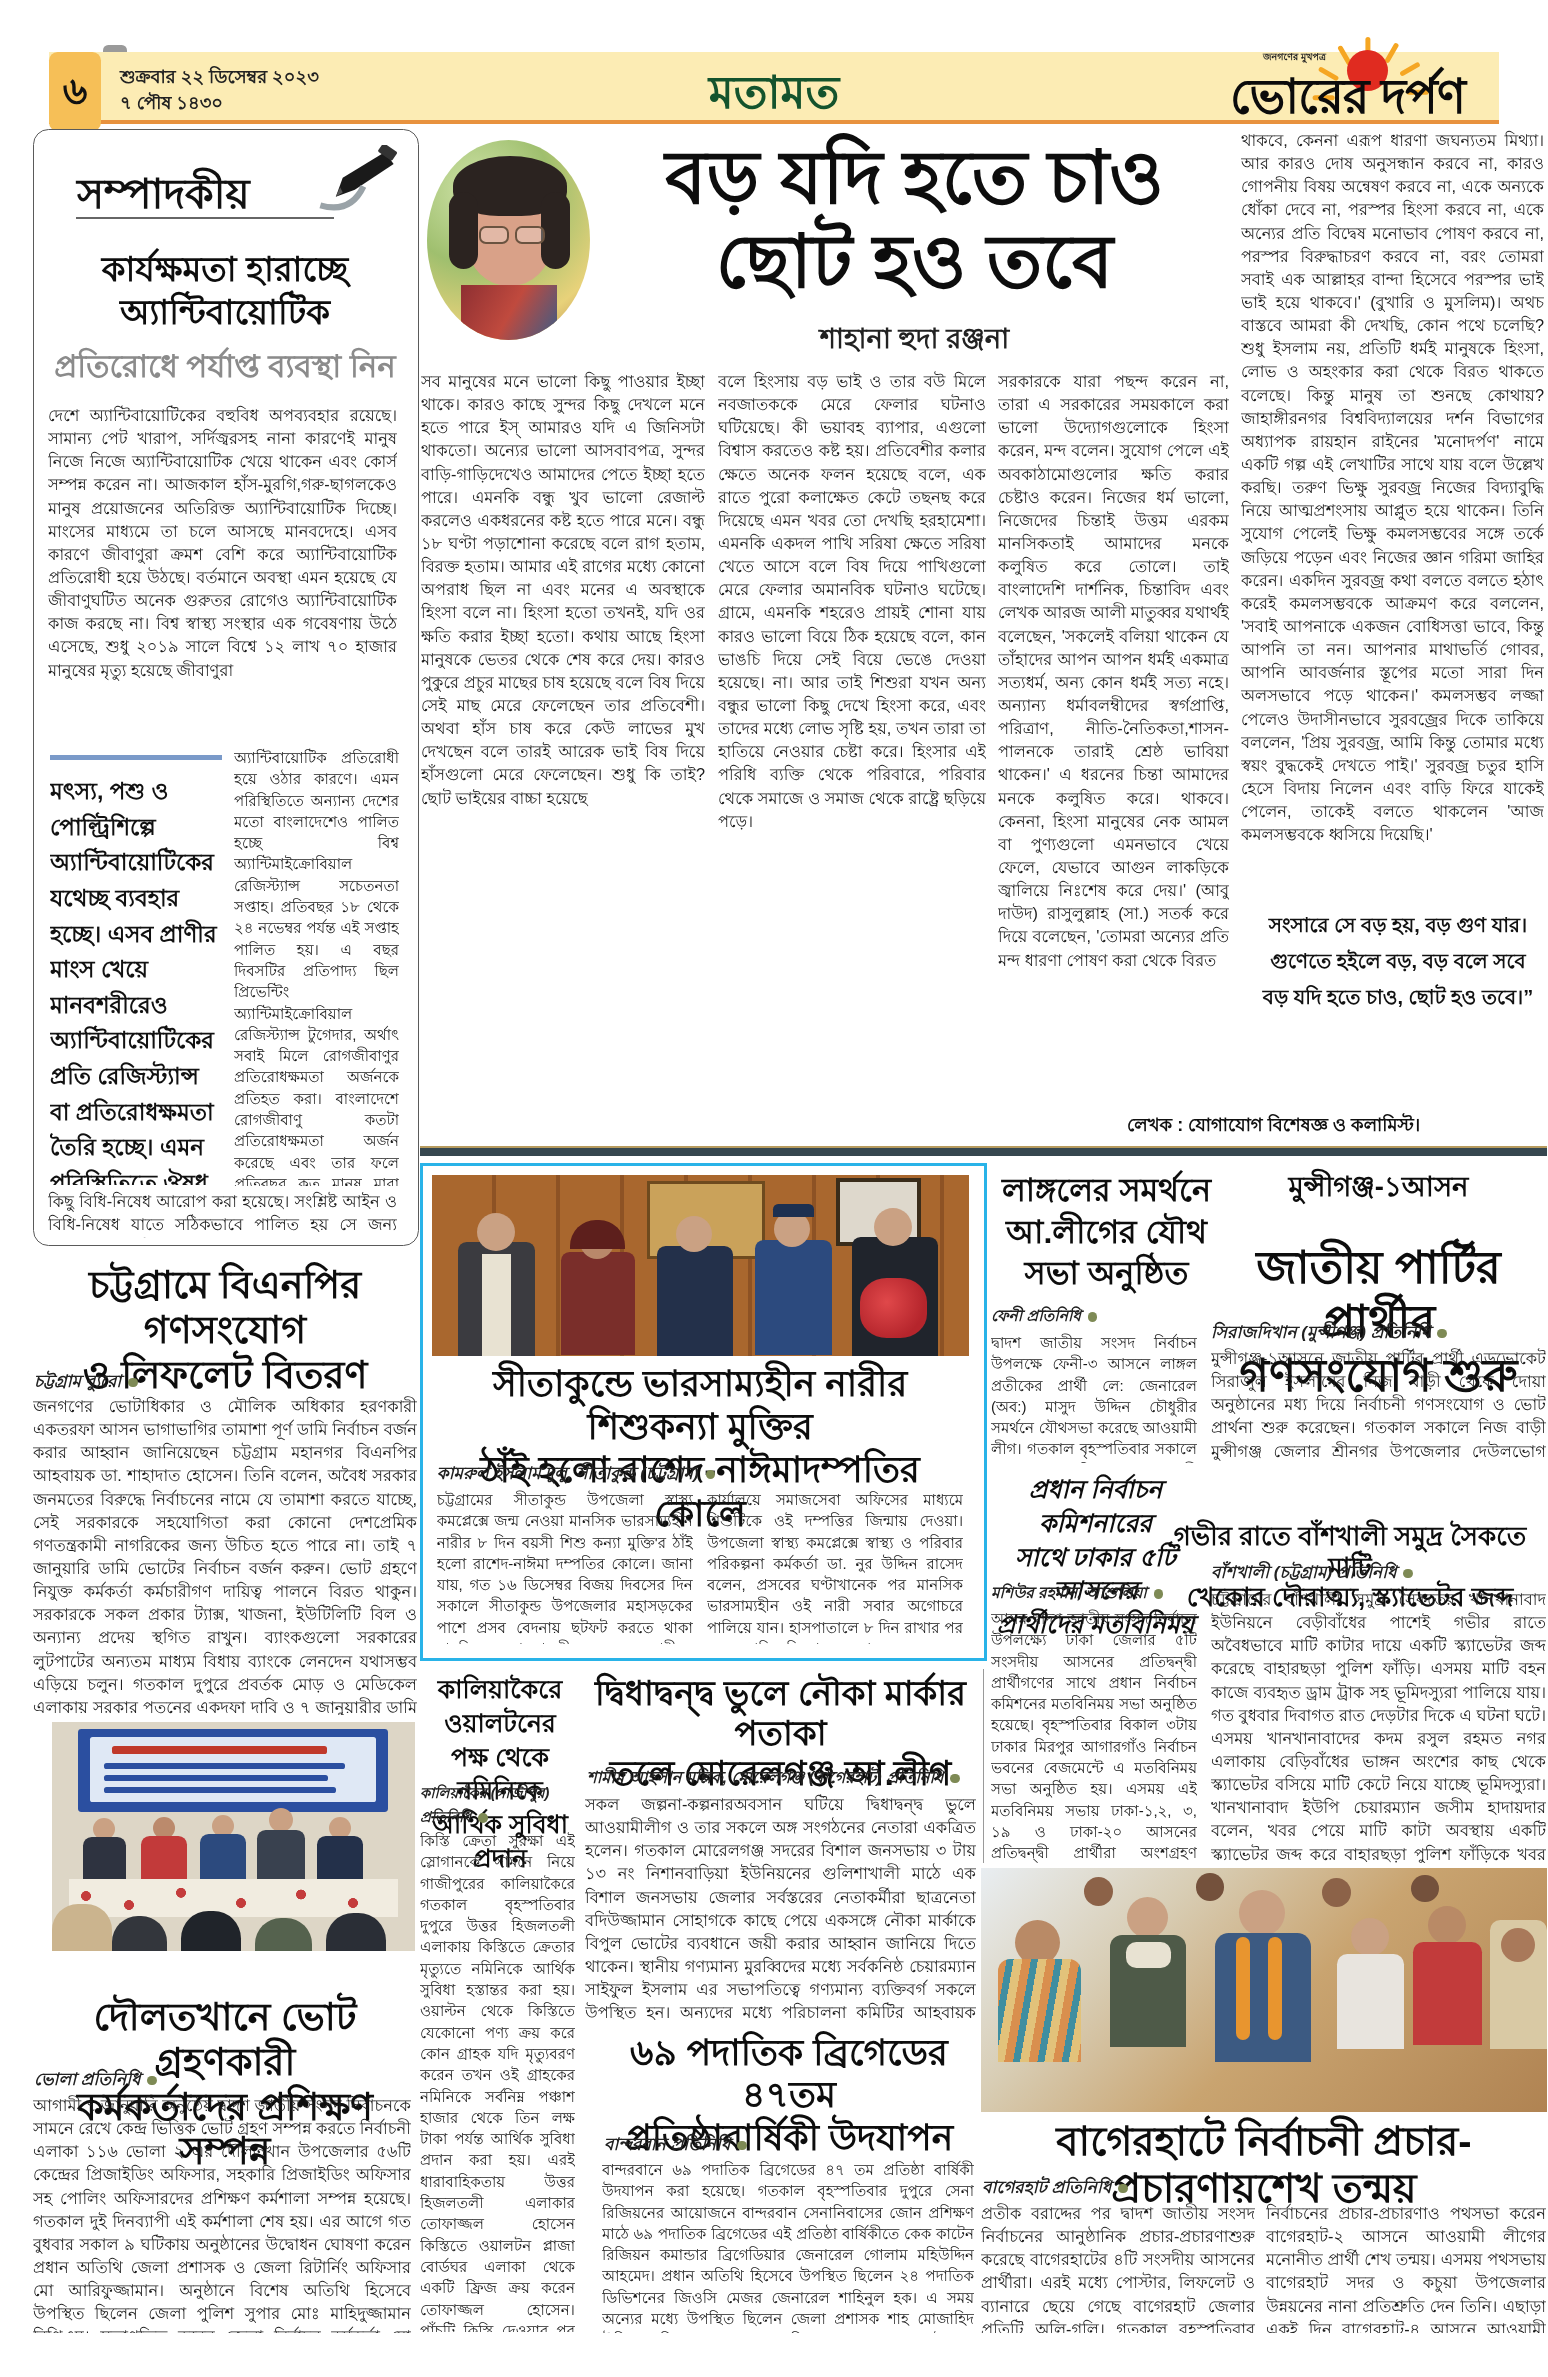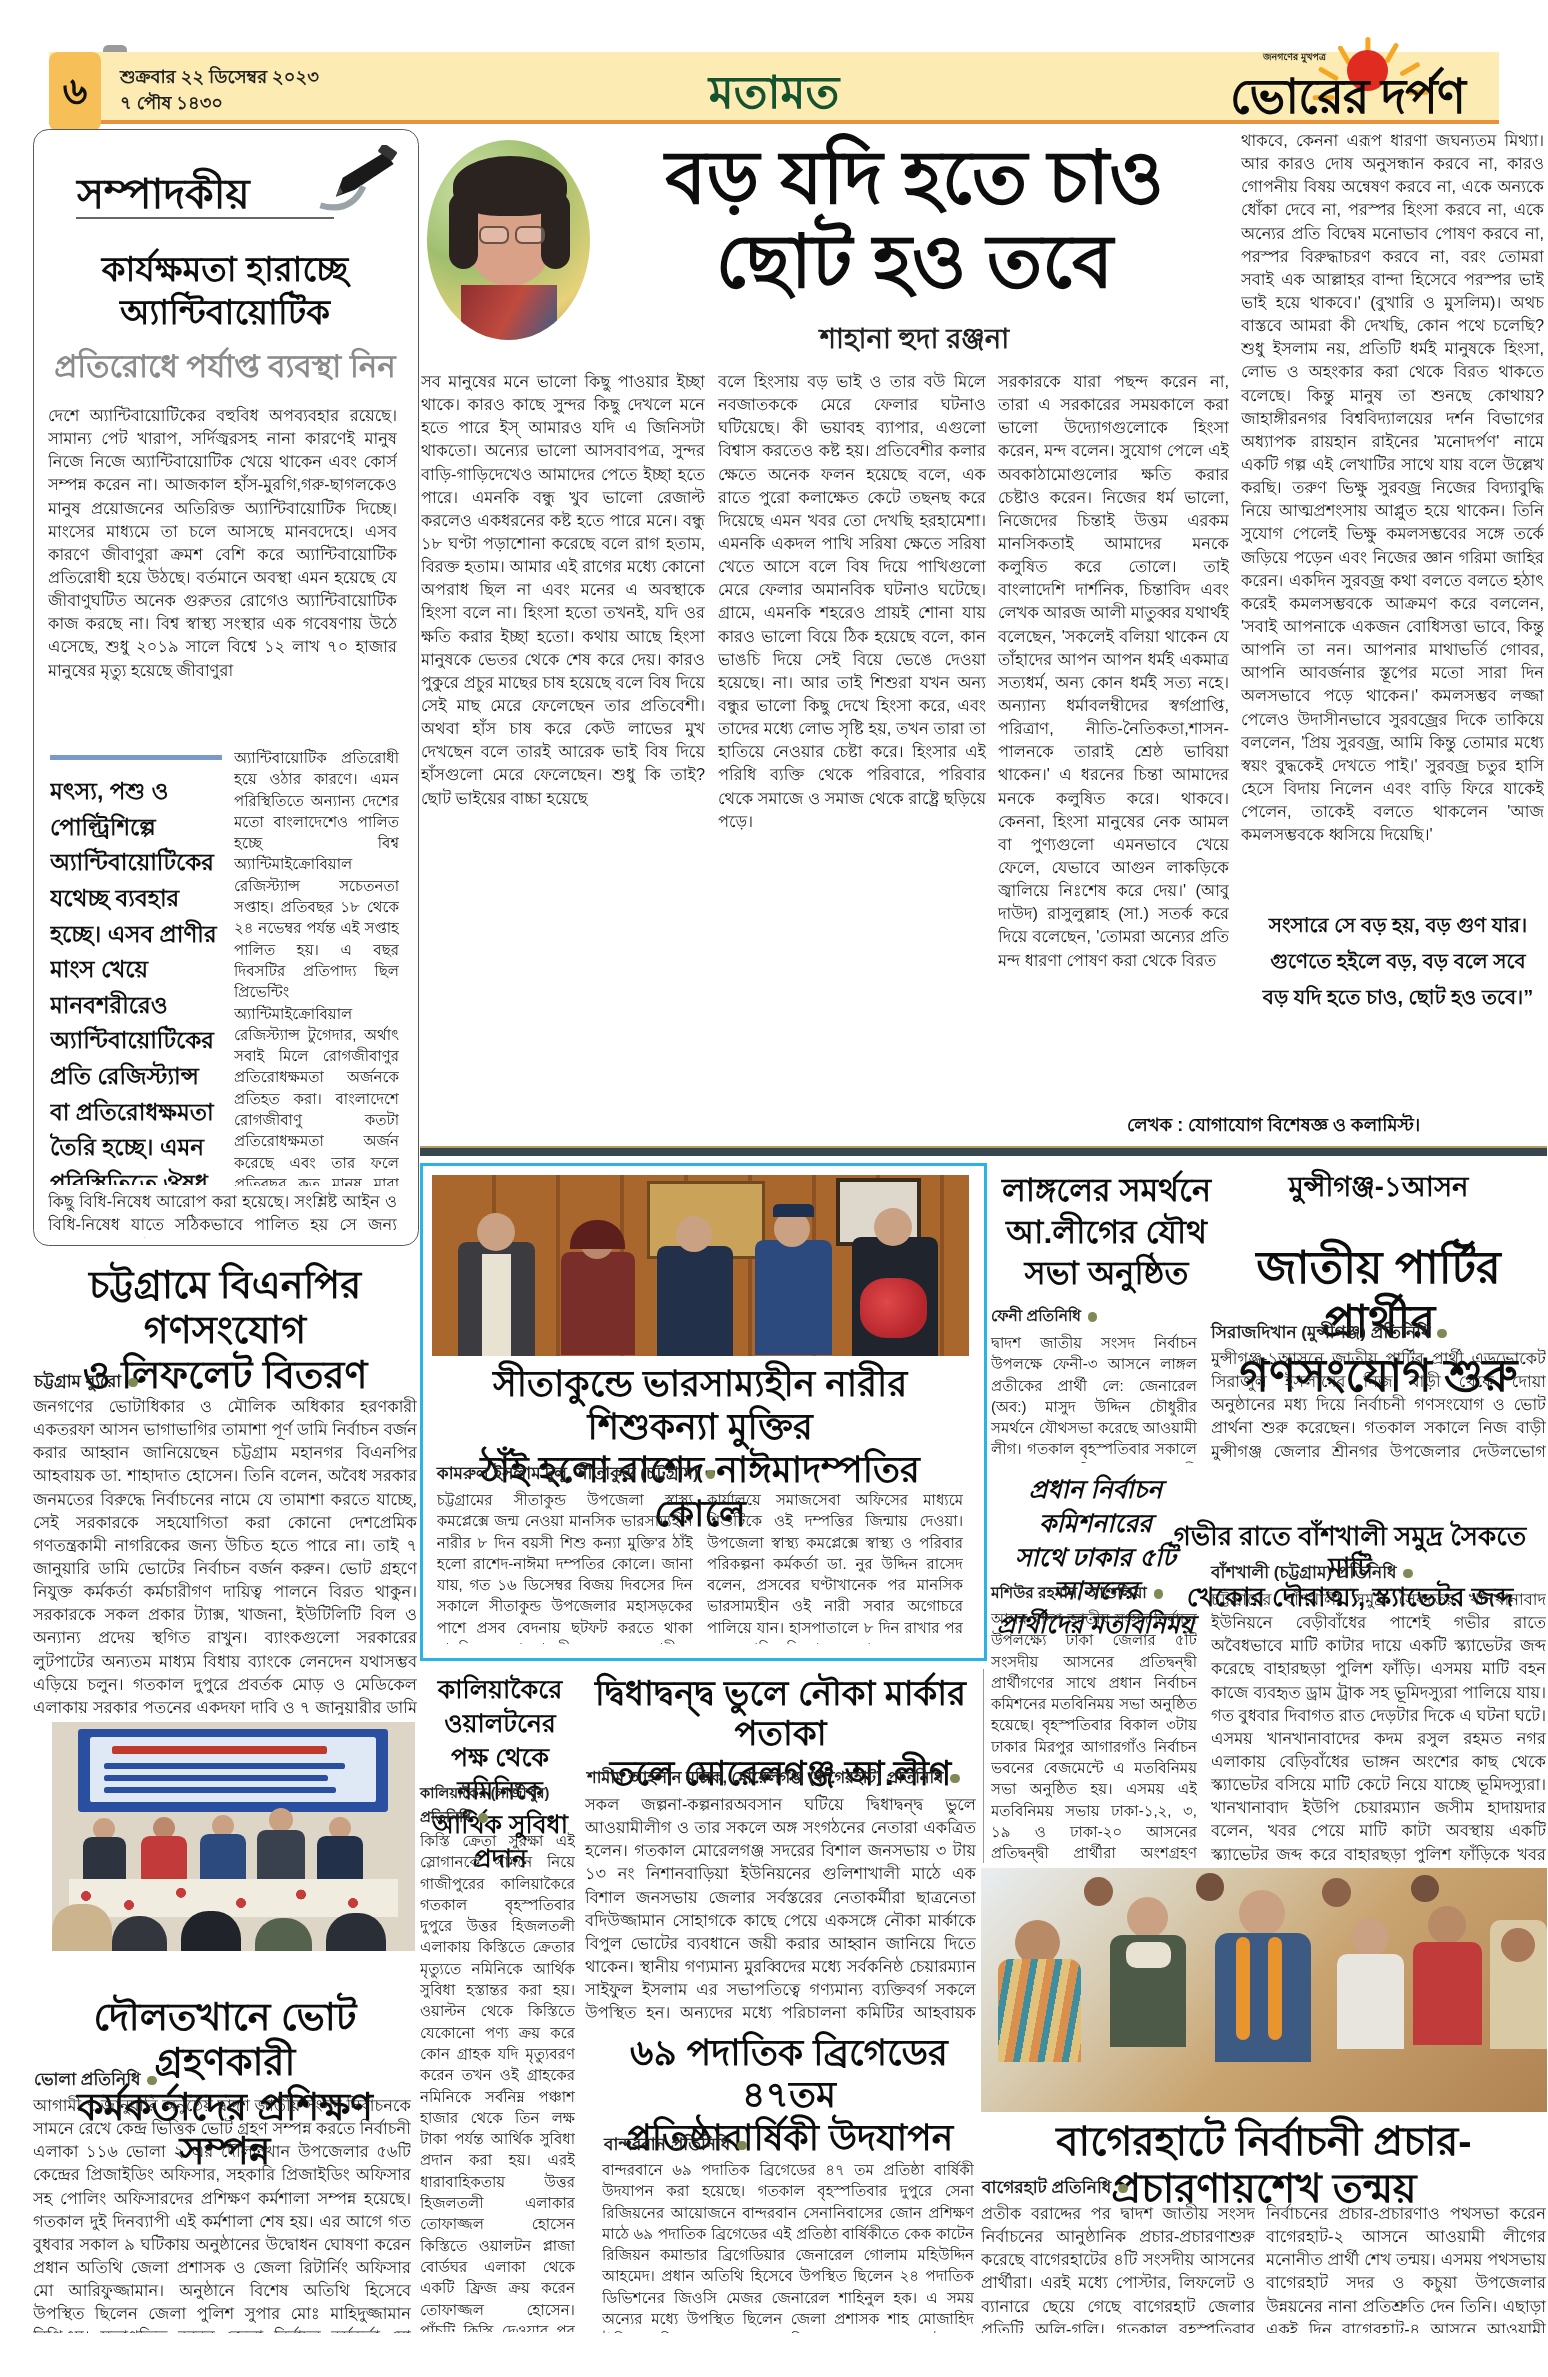--- a/index.html
+++ b/index.html
@@ -2,21 +2,21 @@
 <html style="font-size:13.8px"><head>
 <meta charset="utf-8">
 <style>
   html,body{margin:0;padding:0;background:#ffffff;}
   body{font-family:"Liberation Sans", sans-serif;color:#1a1a1a;}
   #page{position:relative;width:1548px;height:2377px;background:#ffffff;overflow:hidden;}
   .abs{position:absolute;}
   .bd{font-size:16.3px;line-height:1.42;text-align:justify;overflow:hidden;color:#1c1c1c;}
   .bd-sm{font-size:15px;line-height:1.42;text-align:justify;overflow:hidden;color:#1c1c1c;}
   .hl{font-weight:800;color:#0d0d0d;text-align:center;line-height:1.18;}
-  .by{font-size:17px;font-weight:700;color:#222;}
+  .by{font-size:17px;font-weight:700;font-style:italic;color:#222;}
   .dot{display:inline-block;width:9.5px;height:9.5px;border-radius:50%;background:#7e8a55;margin-left:6.9px;vertical-align:middle;}
   .rule-band{background:#36474f;border-top:2.6px solid #b79b5e;height:7.7px;}
   .ph{overflow:hidden;background:#c9c2b4;}
   .headcirc{position:absolute;border-radius:50%;background:#caa183;}
   
   #hdr{left:49px;top:52px;width:1450px;height:69px;background:#fcecb4;}
   #hdr-border{left:49px;top:120px;width:1450px;height:4.3px;background:#e8923e;}
   #pagetab{left:49px;top:52px;width:52px;height:79px;background:#f6bf57;border-radius:8.6px;text-align:center;font-size:38px;font-weight:800;line-height:79px;color:#111;}
   #graytab{left:103px;top:45px;width:24px;height:15.5px;background:#9a9a9a;border-radius:5.2px 5.2px 0 0;}
   

